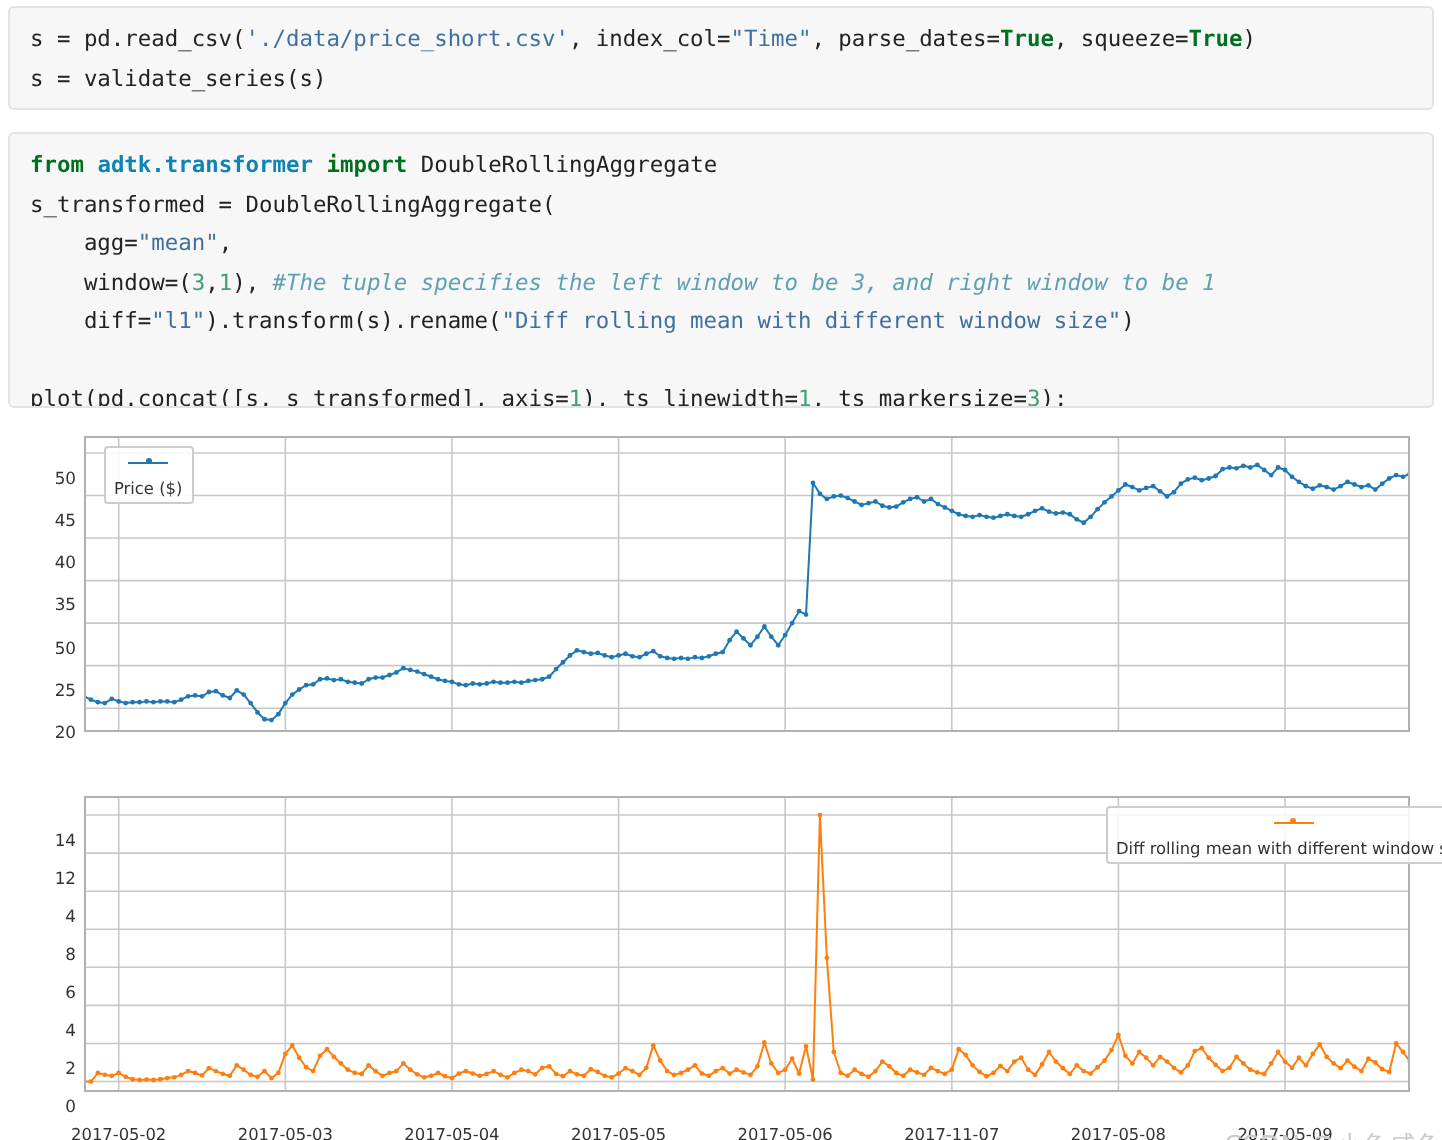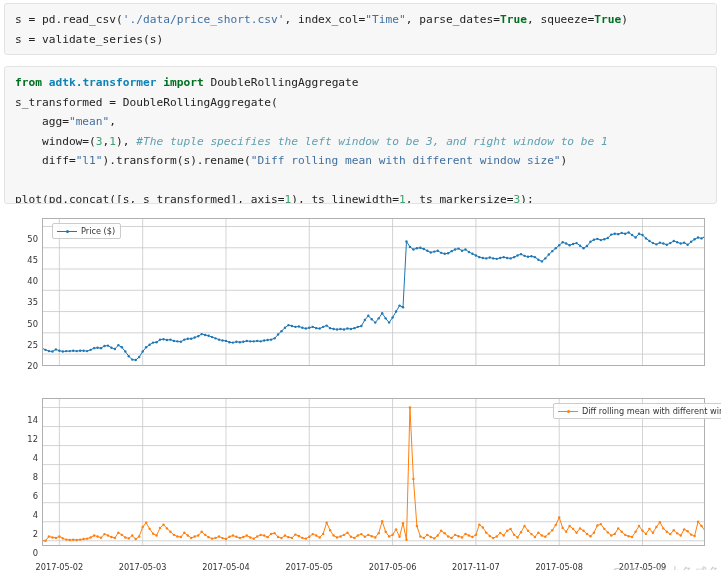--- a/index.html
+++ b/index.html
@@ -112,20 +112,21 @@
     border: 1px solid #cccccc;
     border-radius: 2px;
     padding: 2px 5px 2px 4px;
     display: flex;
     align-items: center;
     gap: 4px;
     font-size: 8.2px;
     color: #333333;
     white-space: nowrap;
     font-family: "DejaVu Sans", sans-serif;
+    flex-direction: column;
   }
   .legend-swatch {
     display: inline-block;
     width: 20px;
     height: 9px;
     position: relative;
     flex: 0 0 auto;
   }
   .legend-swatch::before {
     content: "";

